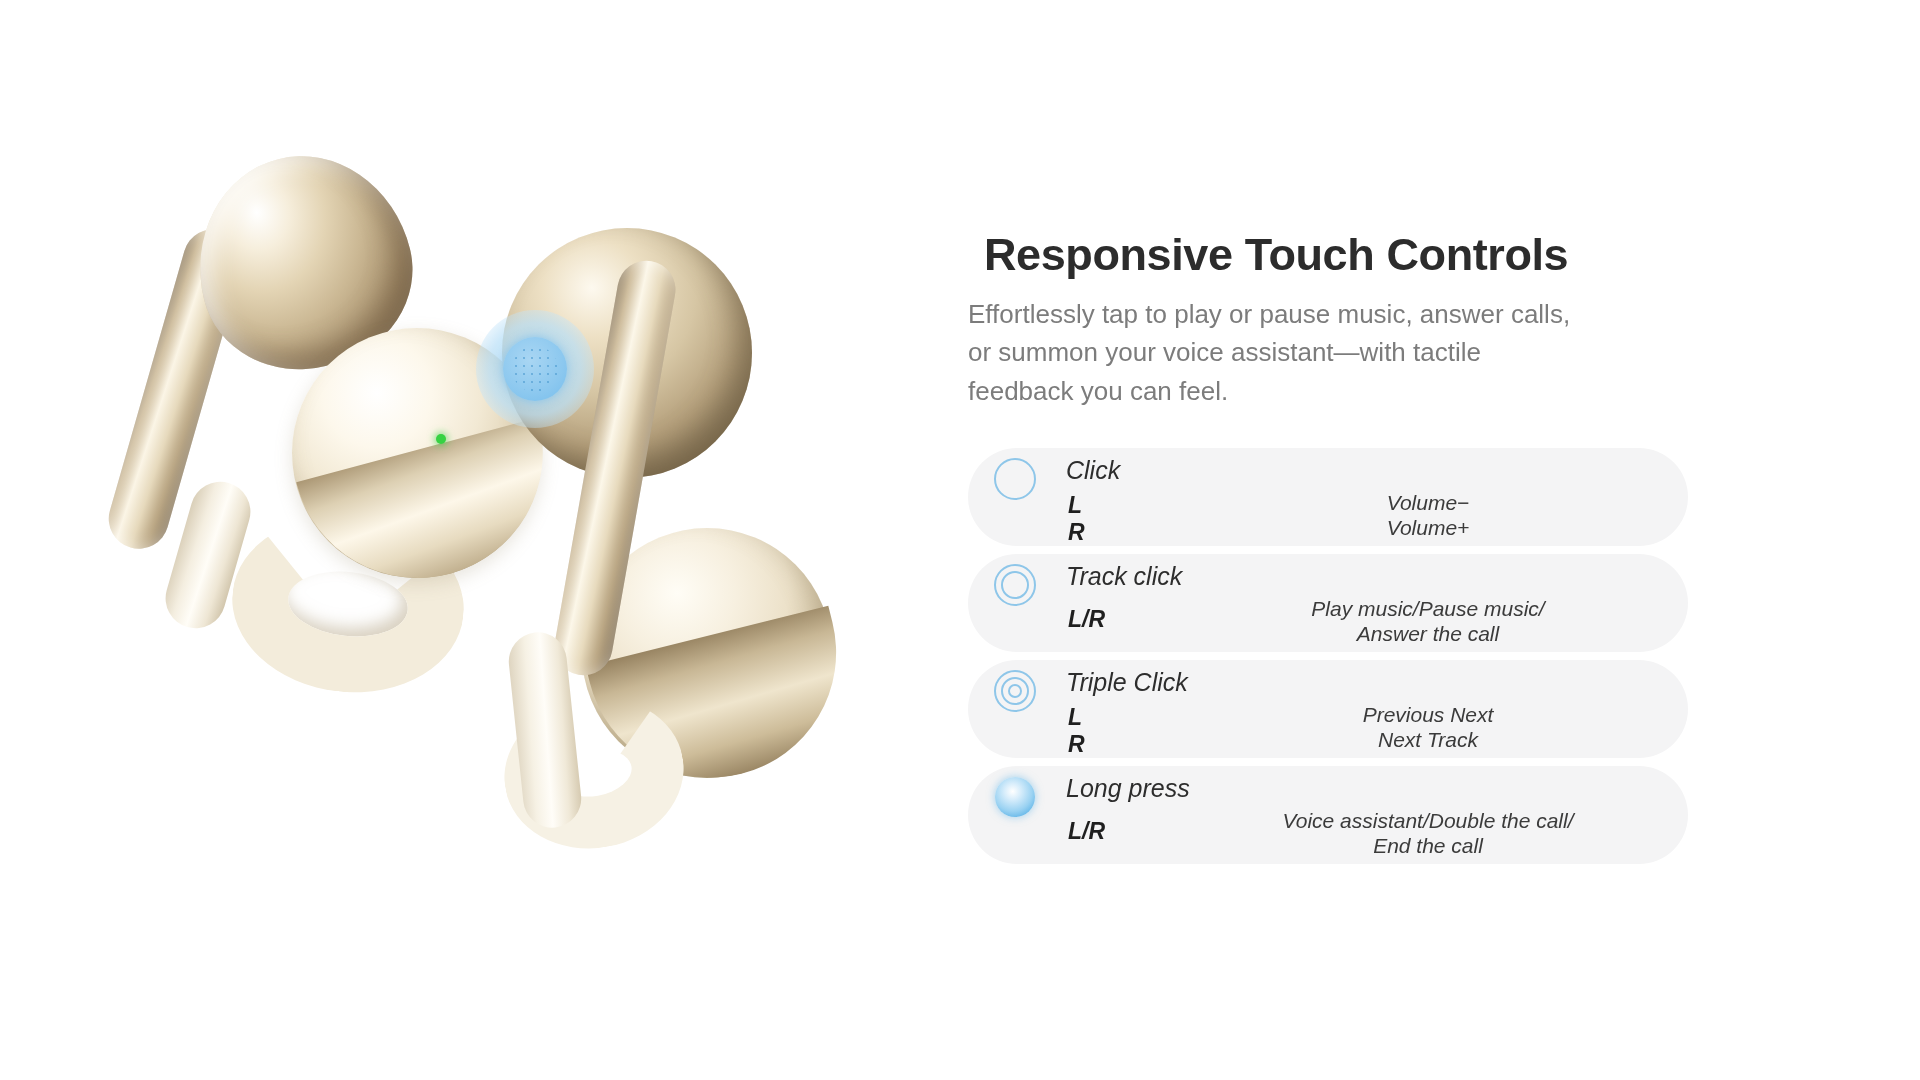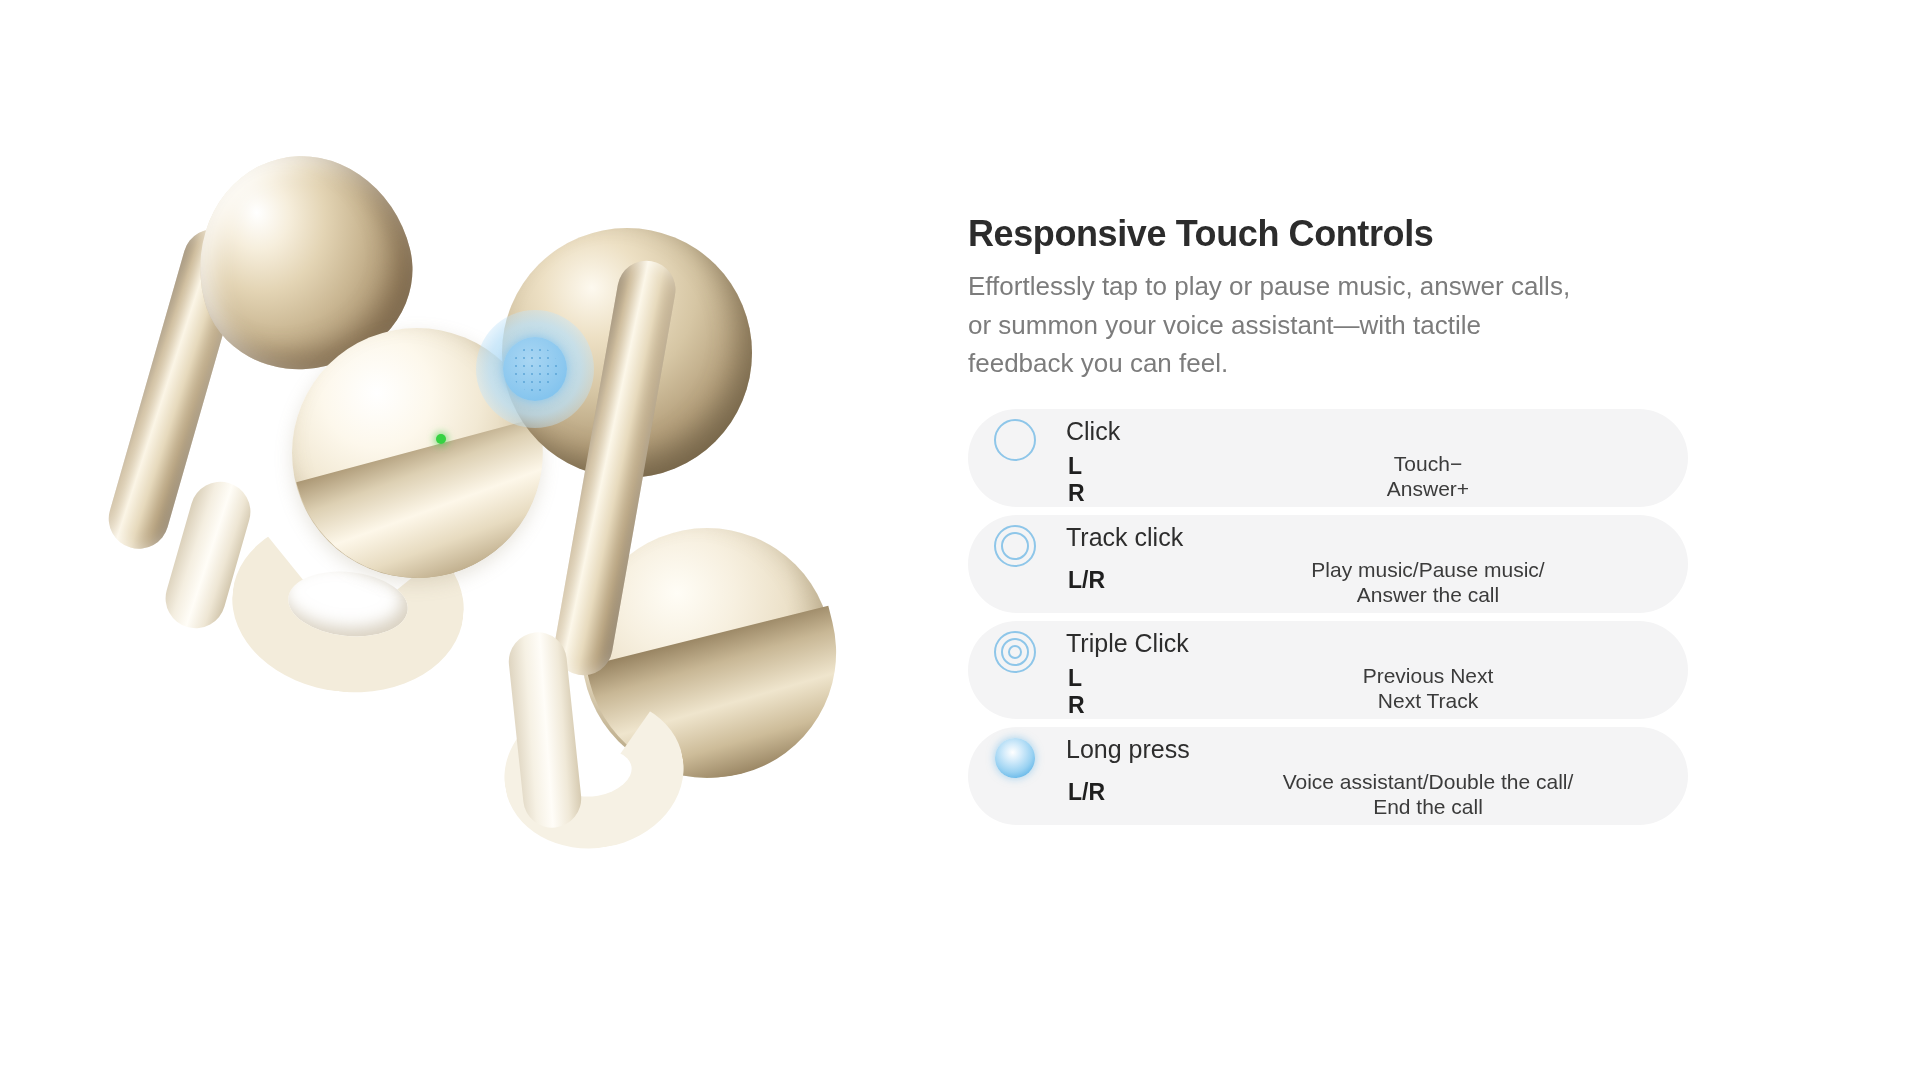--- a/index.html
+++ b/index.html
@@ -201,42 +201,43 @@
 
   
   .panel {
     position: absolute;
     left: 968px;
     top: 215px;
     width: 720px;
   }
 
   .panel-title {
-    margin: 0;
-    font-size: 36px;
+    margin: 16px;
+    font-size: 45px;
     font-weight: bold;
     letter-spacing: -0.4px;
     color: #2c2c2c;
     line-height: 1.06;
   }
 
   .panel-subtitle {
     margin: 14px 0 0 0;
     font-size: 26px;
     font-weight: normal;
     color: #7c7c7c;
     line-height: 1.48;
     max-width: 610px;
   }
 
   .controls-list {
-    margin-top: 26px;
+    margin-top: 38px;
     display: flex;
     flex-direction: column;
     gap: 8px;
+    font-style: italic;
   }
 
   .control-row {
     position: relative;
     height: 98px;
     background: #f4f4f5;
     border-radius: 49px;
     display: block;
   }
 
@@ -347,22 +348,22 @@
       <div class="control-row">
         <div class="row-icon">
           <span class="ring r1"></span>
         </div>
         <div class="row-label">Click</div>
         <div class="row-channels">
           <div>L</div>
           <div>R</div>
         </div>
         <div class="row-actions">
-          <div>Touch−</div>
-          <div>Answer+</div>
+          <div>Volume−</div>
+          <div>Volume+</div>
         </div>
       </div>
 
       <div class="control-row">
         <div class="row-icon">
           <span class="ring r1"></span>
           <span class="ring r2"></span>
         </div>
         <div class="row-label">Track click</div>
         <div class="row-channels single">

